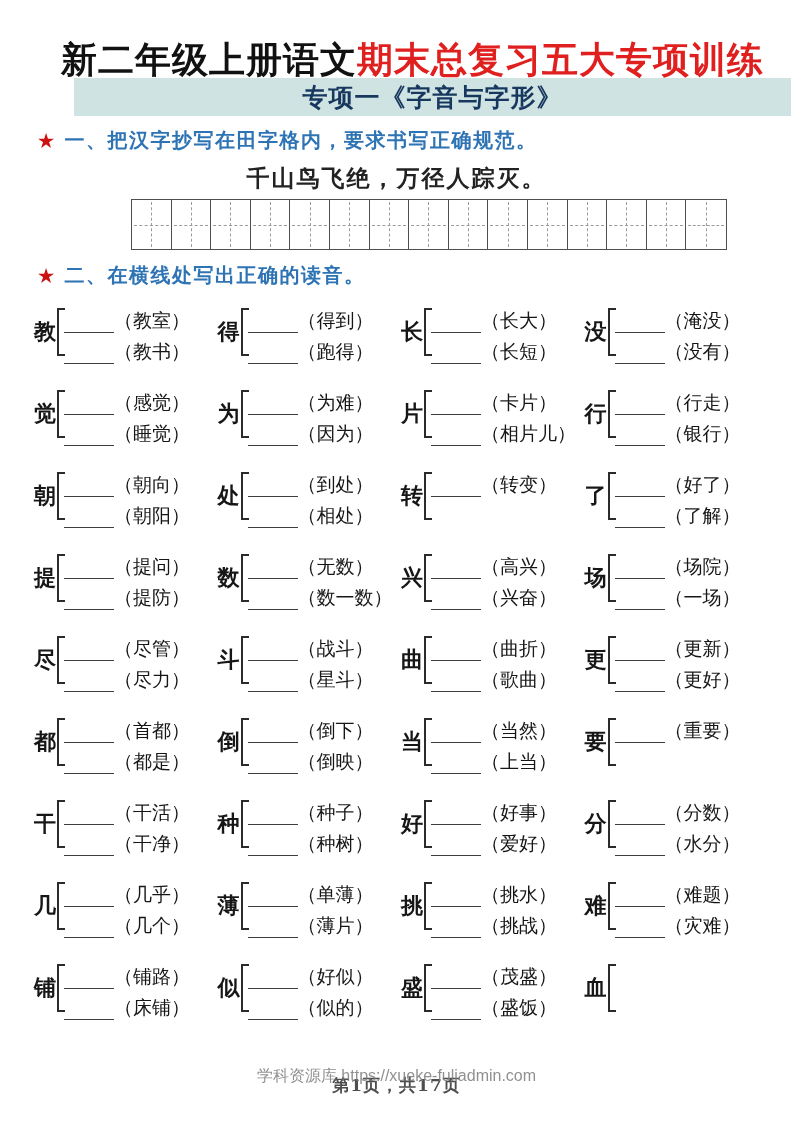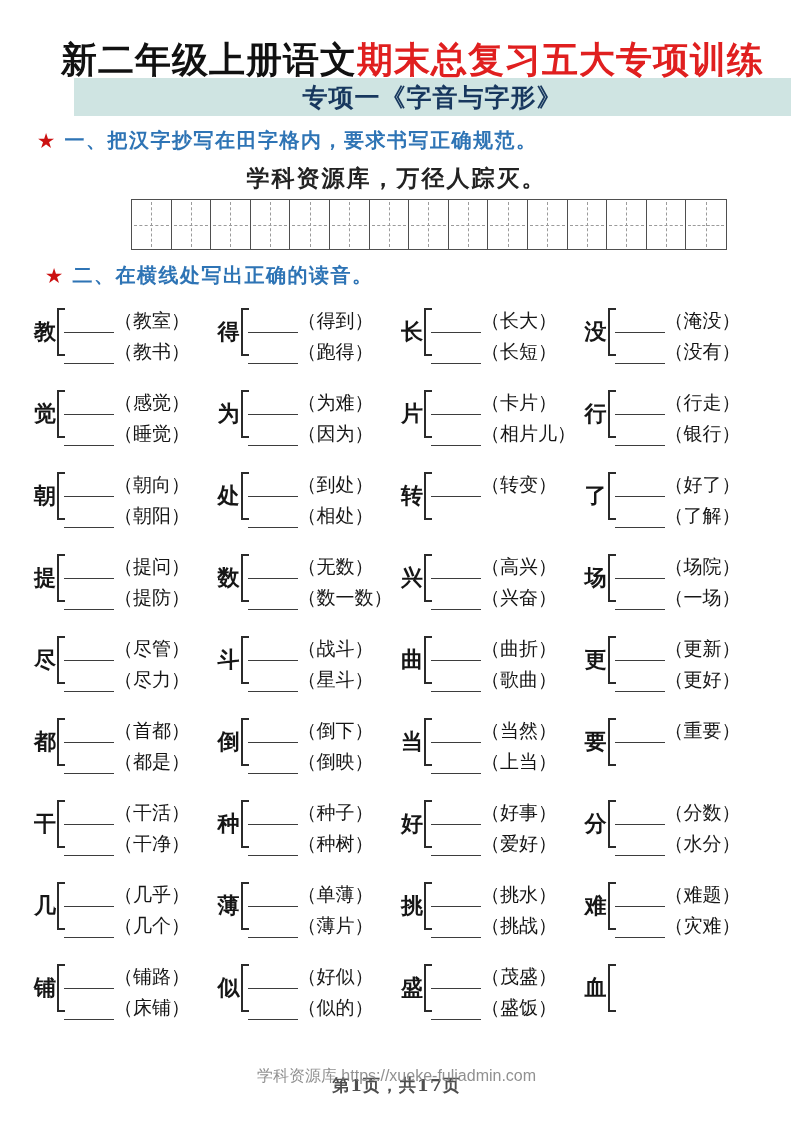--- a/index.html
+++ b/index.html
@@ -26,21 +26,21 @@
     margin-left:36px;
   }
   
   .sec-heading {
     position:absolute; left:38px; white-space:nowrap;
     font-size:20px; font-weight:bold; color:var(--heading-blue, #2e74b5);
     letter-spacing:1.5px;
   }
   .sec-heading .star { color:var(--star-red, #cc1111); font-size:18px; margin-right:2px; letter-spacing:0; }
   #sec1-heading { top:127px; }
-  #sec2-heading { top:262px;margin-left:8px; }
+  #sec2-heading { top:262px; }
   
   .copy-line {
     position:absolute; top:163px; left:0; width:100%;
     text-align:center; font-size:23px; font-weight:600; color:#222;
     letter-spacing:2px;
   }
   
   .tian-grid {
     position:absolute; left:131px; top:199px;
     display:flex; border:1.5px solid #4f4f4f; background:#fff;
@@ -96,21 +96,21 @@
 
   <div class="banner">
     <span>专项一《字音与字形》</span>
   </div>
 
   <div class="sec-heading" id="sec1-heading">
     <span class="star">★</span>
     <span>一、把汉字抄写在田字格内，要求书写正确规范。</span>
   </div>
 
-  <div class="copy-line">学科资源库，万径人踪灭。</div>
+  <div class="copy-line">千山鸟飞绝，万径人踪灭。</div>
 
   <div class="tian-grid" id="tian-grid">
       <div class="tian-cell"></div>
       <div class="tian-cell"></div>
       <div class="tian-cell"></div>
       <div class="tian-cell"></div>
       <div class="tian-cell"></div>
       <div class="tian-cell"></div>
       <div class="tian-cell"></div>
       <div class="tian-cell"></div>

